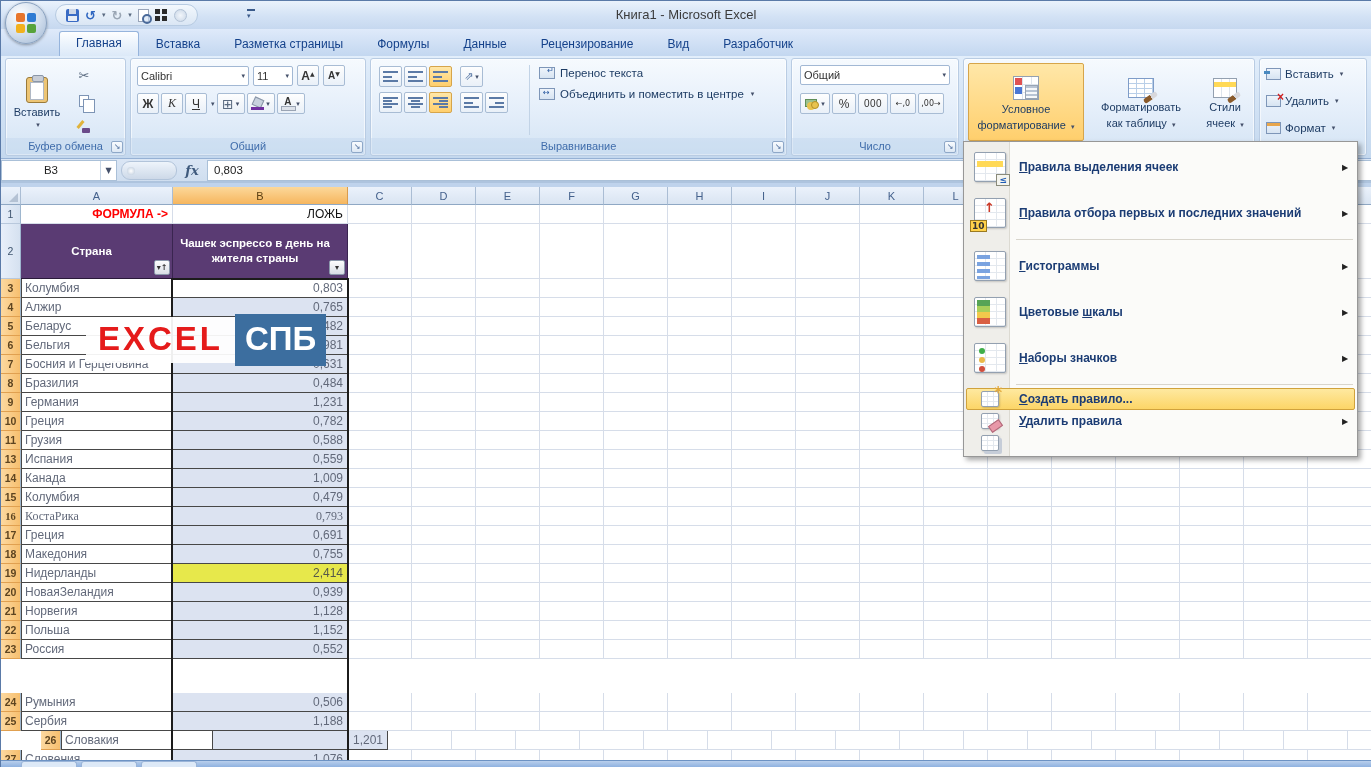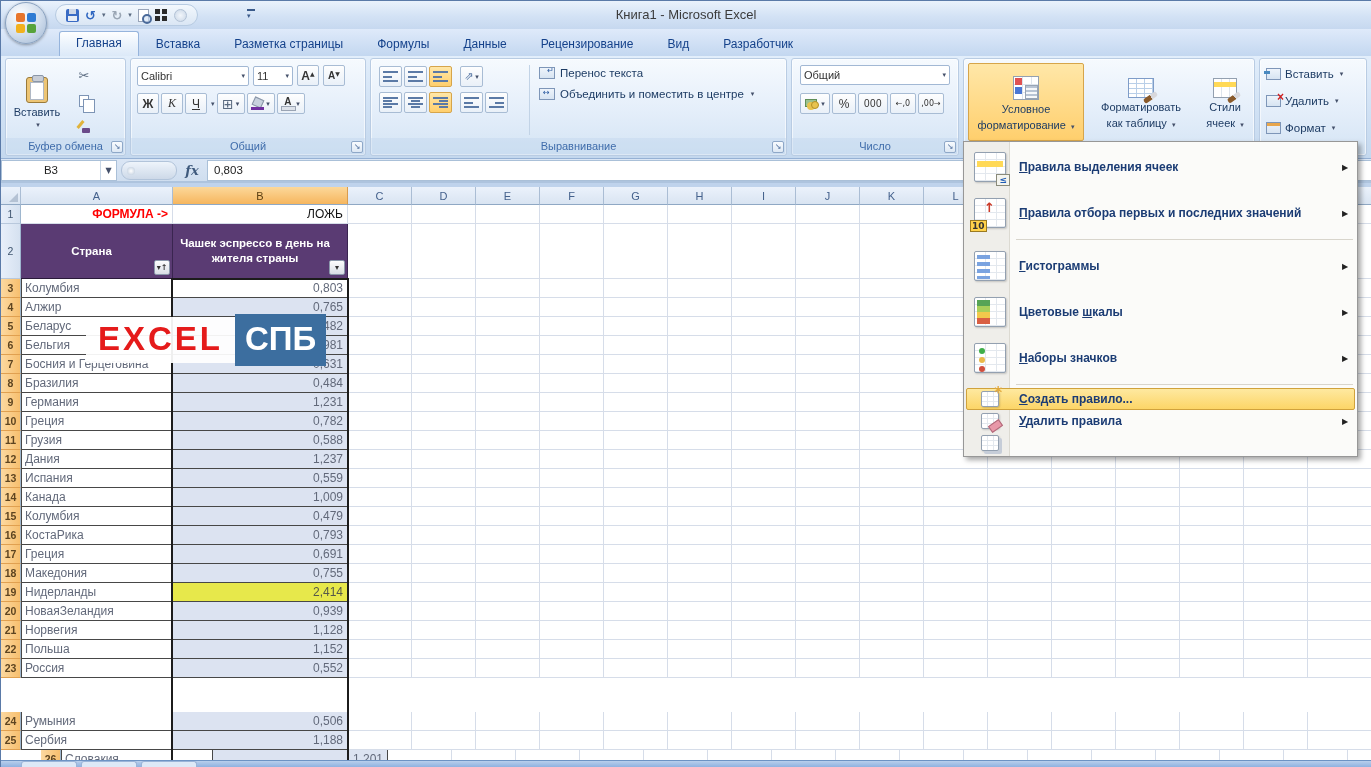--- a/index.html
+++ b/index.html
@@ -790,41 +790,20 @@
           <div class="fc"></div>
           <div class="fc"></div>
           <div class="fc"></div>
           <div class="fc"></div>
           <div class="fc"></div>
           <div class="fc"></div>
           <div class="fc"></div>
           <div class="fc"></div>
         </div>
         <div class="grow dr" style="height: 19px;">
-          <div class="rh sel">12</div>
-          <div class="ca">Дания</div>
-          <div class="cb">1,237</div>
-          <div class="fc"></div>
-          <div class="fc"></div>
-          <div class="fc"></div>
-          <div class="fc"></div>
-          <div class="fc"></div>
-          <div class="fc"></div>
-          <div class="fc"></div>
-          <div class="fc"></div>
-          <div class="fc"></div>
-          <div class="fc"></div>
-          <div class="fc"></div>
-          <div class="fc"></div>
-          <div class="fc"></div>
-          <div class="fc"></div>
-          <div class="fc"></div>
-          <div class="fc"></div>
-        </div>
-        <div class="grow dr" style="height: 19px;">
           <div class="rh sel">13</div>
           <div class="ca">Испания</div>
           <div class="cb">0,559</div>
           <div class="fc"></div>
           <div class="fc"></div>
           <div class="fc"></div>
           <div class="fc"></div>
           <div class="fc"></div>
           <div class="fc"></div>
           <div class="fc"></div>
@@ -873,21 +852,21 @@
           <div class="fc"></div>
           <div class="fc"></div>
           <div class="fc"></div>
           <div class="fc"></div>
           <div class="fc"></div>
           <div class="fc"></div>
           <div class="fc"></div>
           <div class="fc"></div>
           <div class="fc"></div>
         </div>
-        <div class="grow dr" style="height: 19px;">
+        <div class="grow dr" style="height: 19px; font-family: Liberation Serif, serif;">
           <div class="rh sel">16</div>
           <div class="ca">КостаРика</div>
           <div class="cb">0,793</div>
           <div class="fc"></div>
           <div class="fc"></div>
           <div class="fc"></div>
           <div class="fc"></div>
           <div class="fc"></div>
           <div class="fc"></div>
           <div class="fc"></div>

